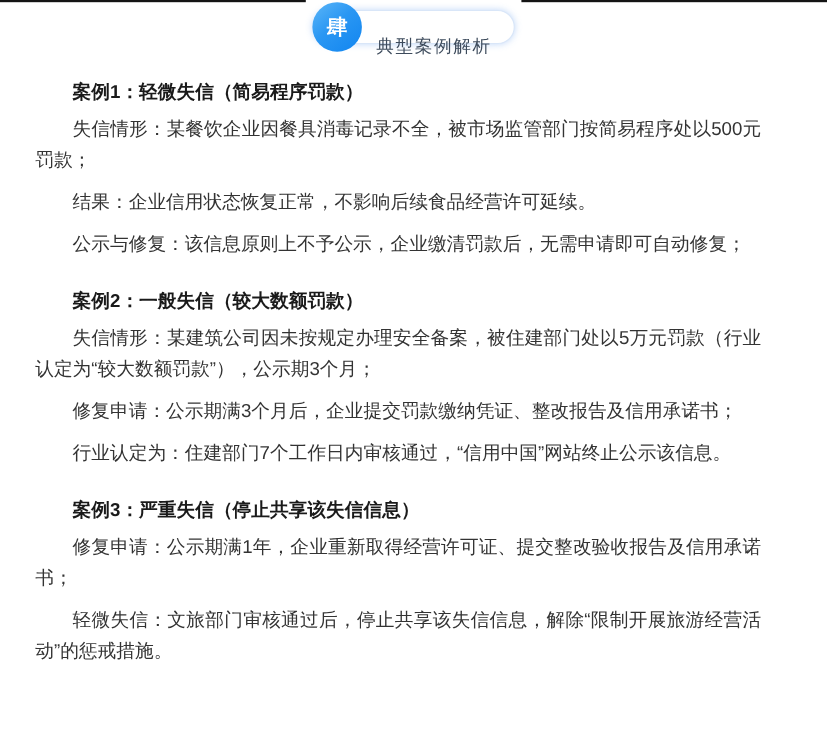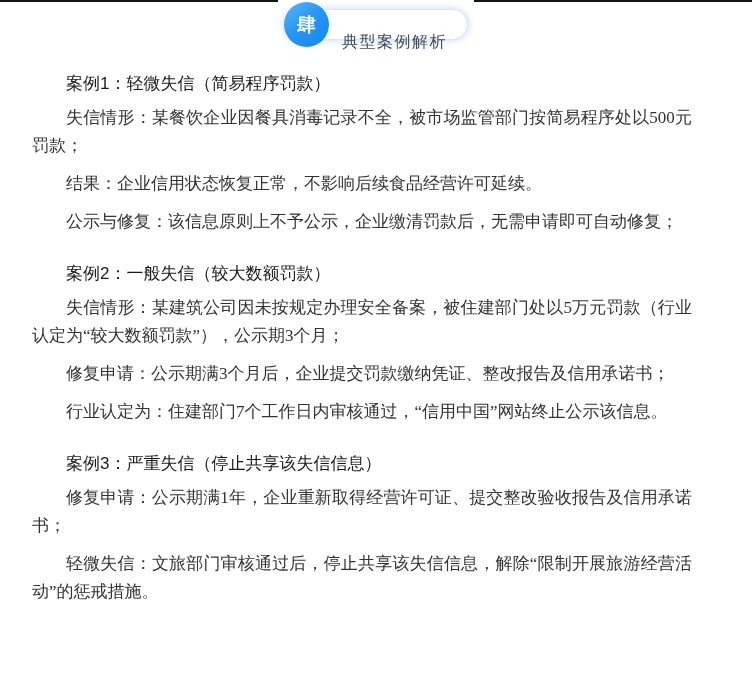--- a/index.html
+++ b/index.html
@@ -66,36 +66,35 @@
 
   
   .content {
     padding: 0 60px 0 32px;
     width: 660px;
     box-sizing: content-box;
   }
   .case-title {
     font-size: 17px;
     line-height: 20px;
-    font-weight: normal;
+    font-weight: bold;
     color: #1a1a1a;
     margin: 28px 0 0 0;
     text-indent: 2em;
   }
   .case-title.first {
     margin-top: 18px;
   }
   .case-para {
     font-size: 17px;
     line-height: 28px;
     color: #333333;
     margin: 10px 0 0 0;
     text-indent: 2em;
     text-align: justify;
-    font-family: Liberation Serif, serif;
   }
 </style>
 </head>
 <body>
 
 <div class="header">
   <div class="top-rule"></div>
   <div class="badge-mask">
     <div class="badge-pill">
       <div class="badge-circle">肆</div>

